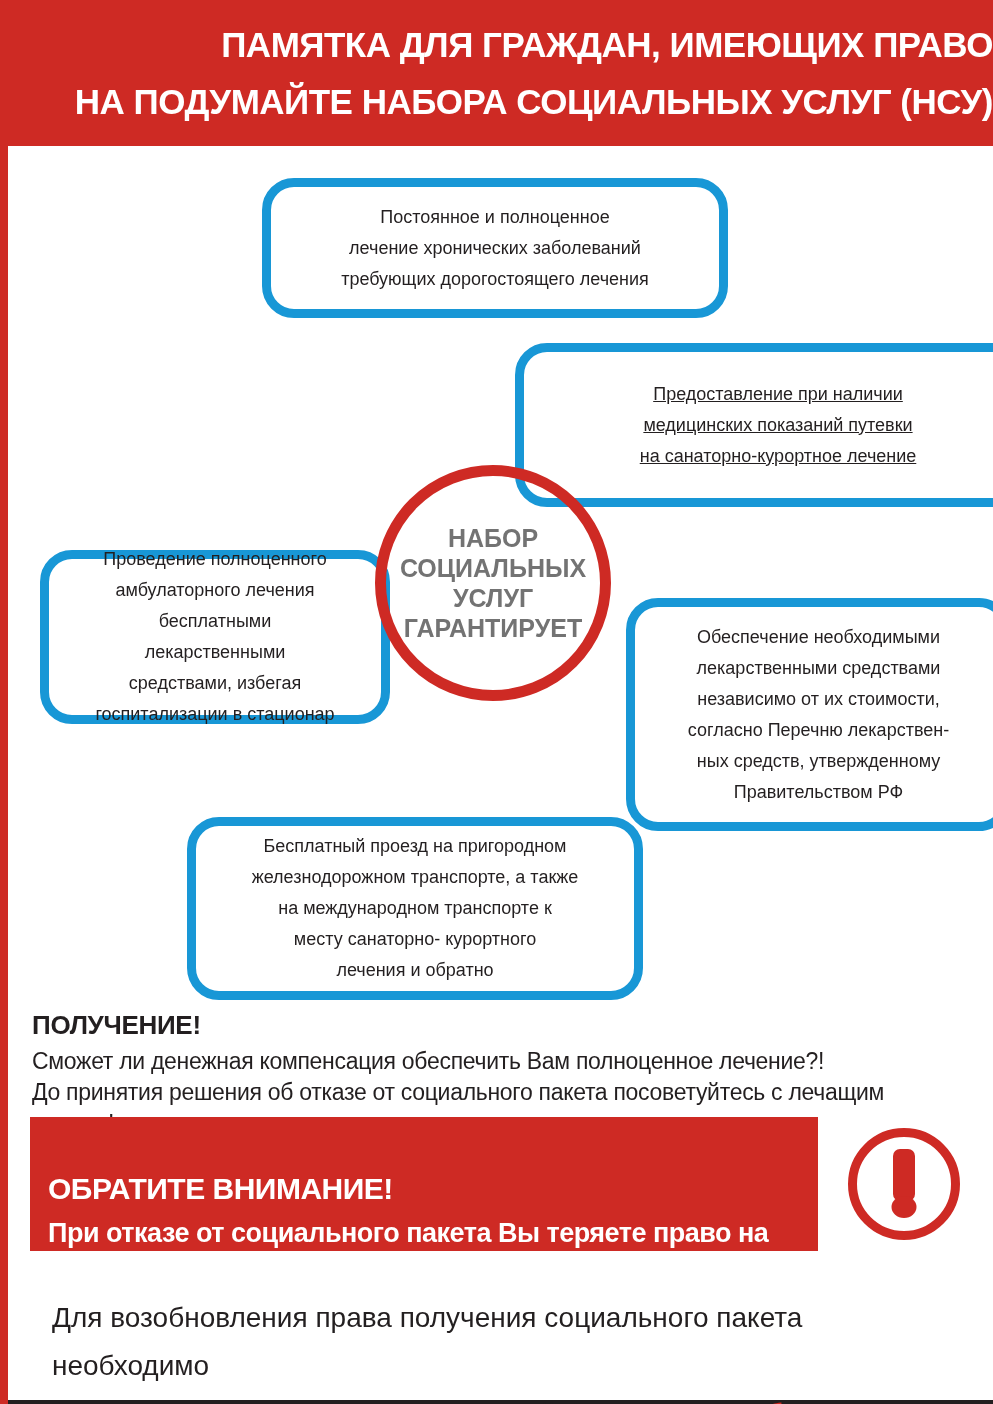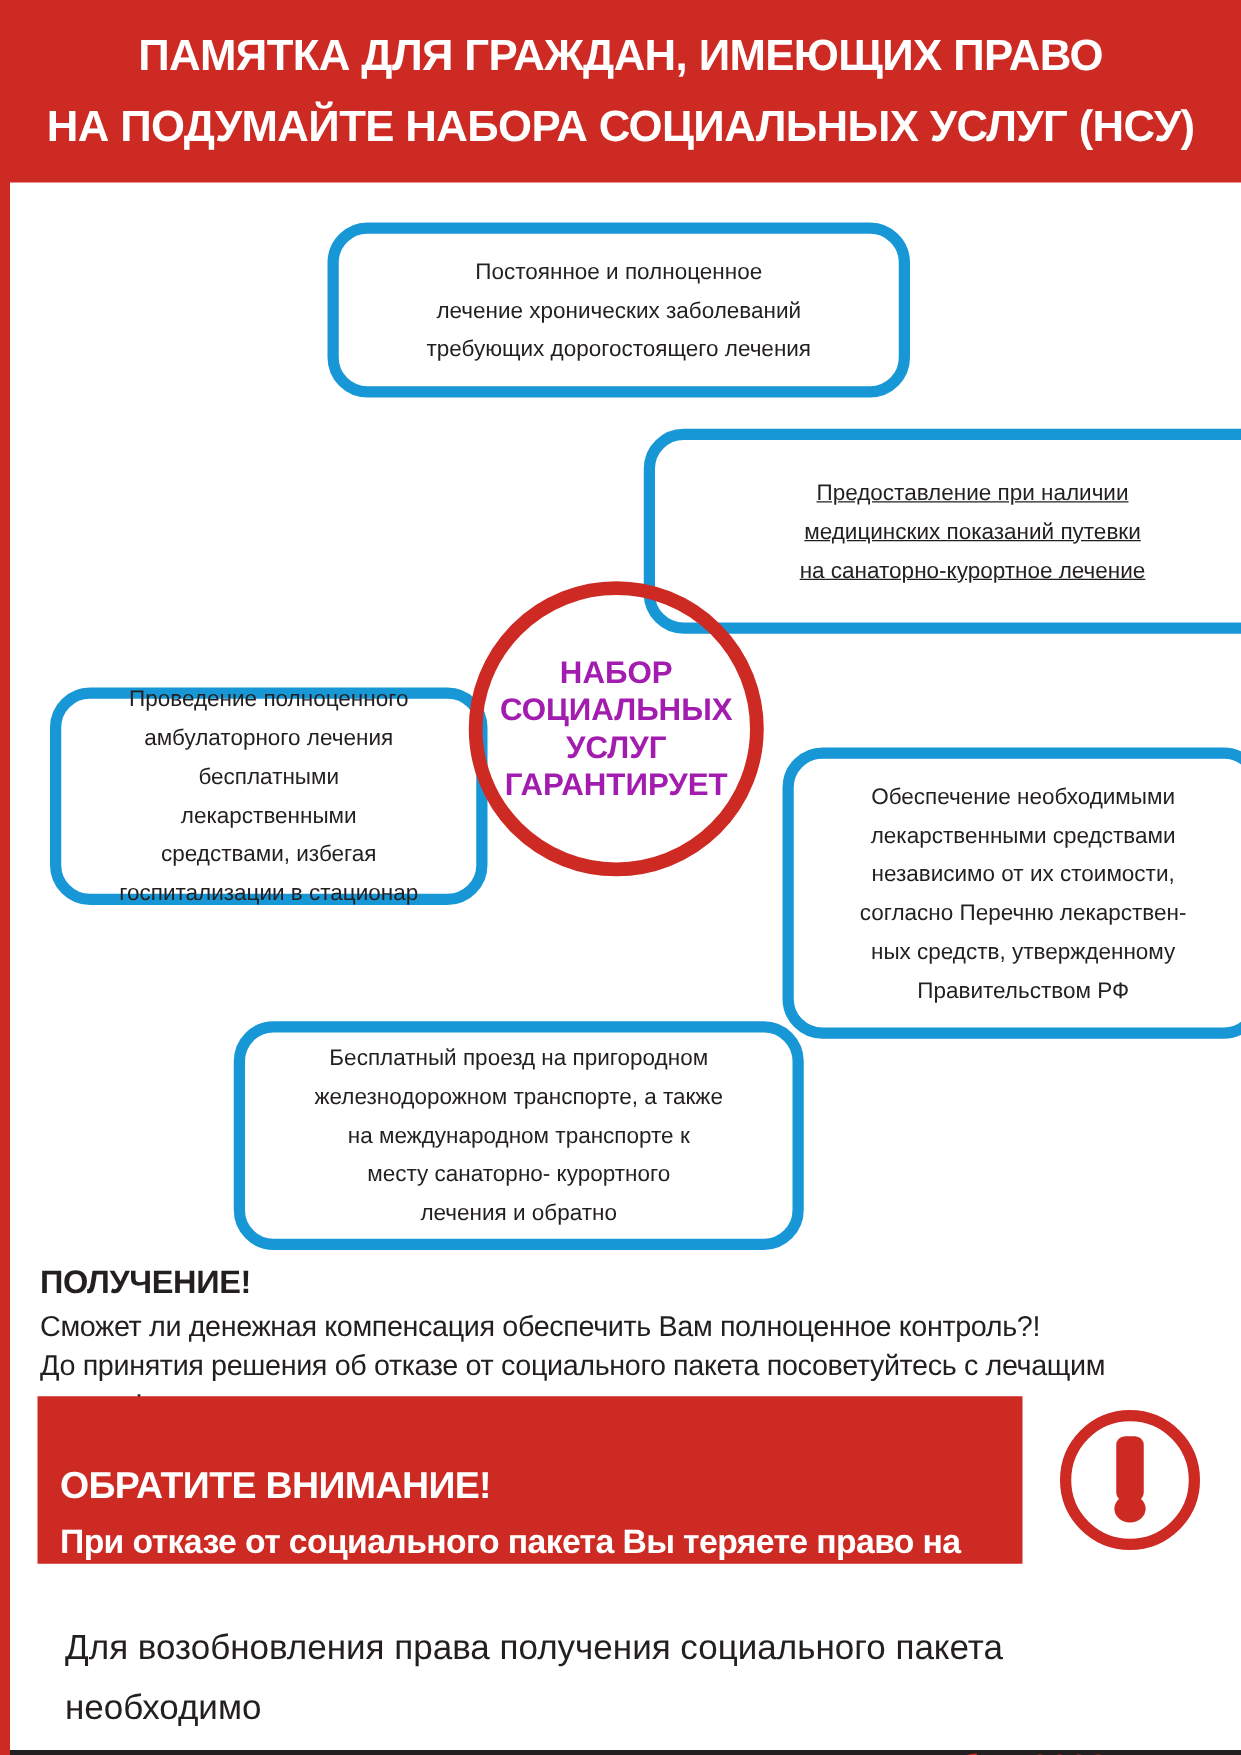--- a/index.html
+++ b/index.html
@@ -9,21 +9,21 @@
     --hl-red:#D7261F;
   }
   html,body{margin:0;padding:0;background:#fff;}
   .page{
     position:relative;width:993px;height:1404px;background:#fff;overflow:hidden;
     font-family:"Liberation Sans","DejaVu Sans",sans-serif;color:var(--dark);
   }
   
   .header{
     position:absolute;left:0;top:0;width:993px;height:146px;background:var(--red);
-    display:flex;flex-direction:column;justify-content:center;align-items:center;
+    display:flex;flex-direction:column;justify-content:center;align-items:flex-end;
     color:#fff;font-weight:bold;z-index:2;
   }
   .header .hline{font-size:35px;line-height:57px;letter-spacing:-0.5px;white-space:nowrap;}
   
   .stripe{position:absolute;left:0;top:0;width:8px;height:1404px;background:var(--red);z-index:1;}
   .bottom-rule{position:absolute;left:0;top:1400px;width:993px;height:4px;background:#231F20;}
   
   .bluebox{
     position:absolute;box-sizing:border-box;background:#fff;
     border:9px solid var(--blue);border-radius:32px;
@@ -36,21 +36,21 @@
   .box-left{left:20px;top:343px;width:457px;height:164px;}
   .box-right{left:515px;top:343px;width:526px;height:164px;text-decoration:underline;}
   .box-lower-left{left:40px;top:550px;width:350px;height:174px;}
   .box-lower-right{left:582px;top:598px;width:385px;height:233px;margin-left:44px;}
   .box-bottom{left:187px;top:817px;width:456px;height:183px;z-index:4;}
   
   .circle{
     position:absolute;left:375px;top:465px;width:236px;height:236px;box-sizing:border-box;
     border:11px solid var(--red);border-radius:50%;background:transparent;z-index:5;
     display:flex;align-items:center;justify-content:center;text-align:center;
-    font-weight:bold;font-size:25px;line-height:30px;white-space:pre-line;color:#a21caf;
+    font-weight:bold;font-size:25px;line-height:30px;white-space:pre-line;color:#737373;
   }
   
   .think{position:absolute;left:32px;top:1008px;width:940px;z-index:2;letter-spacing:-0.3px;}
   .think-title{font-weight:bold;font-size:26px;line-height:34px;margin:0 0 4px 0;}
   .think-line{font-size:23px;line-height:31px;}
   
   .attention{
     position:absolute;left:30px;top:1117px;width:788px;height:134px;box-sizing:border-box;
     background:var(--red);color:#fff;padding:12px 18px;z-index:2;letter-spacing:-0.5px;
   }
@@ -113,21 +113,21 @@
 месту санаторно- курортного
 лечения и обратно</div>
 
   <div class="circle">НАБОР
 СОЦИАЛЬНЫХ
 УСЛУГ
 ГАРАНТИРУЕТ</div>
 
   <div class="think">
     <div class="think-title">ПОЛУЧЕНИЕ!</div>
-    <div class="think-line">Сможет ли денежная компенсация обеспечить Вам полноценное контроль?!</div>
+    <div class="think-line">Сможет ли денежная компенсация обеспечить Вам полноценное лечение?!</div>
     <div class="think-line">До принятия решения об отказе от социального пакета посоветуйтесь с лечащим врачом!</div>
   </div>
 
   <div class="attention">
     <div class="attention-title">ОБРАТИТЕ ВНИМАНИЕ!</div>
     <div class="attention-body">При отказе от социального пакета Вы теряете право на
 бесплатное получение лекарственных препаратов</div>
   </div>
 
   <div class="excl">

